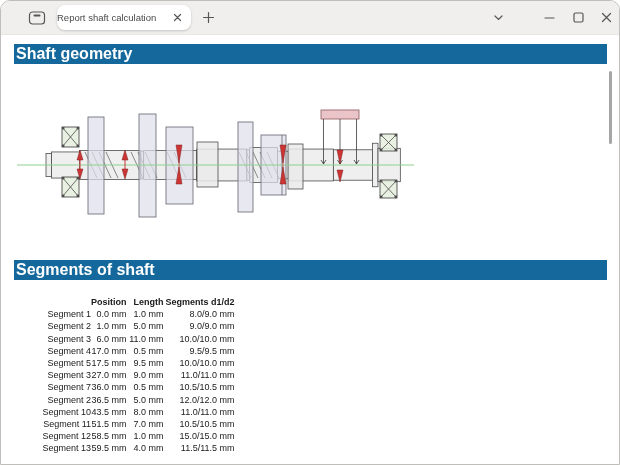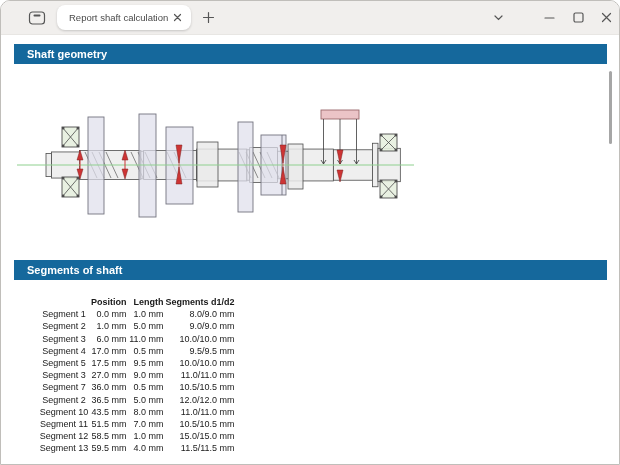--- a/index.html
+++ b/index.html
@@ -4,38 +4,38 @@
 <style>
   html,body{margin:0;padding:0;background:#fff;}
   body{width:620px;height:465px;overflow:hidden;font-family:"Liberation Sans",sans-serif;}
   .window{box-sizing:border-box;width:620px;height:465px;border:1px solid #c0beba;
           border-radius:10px 10px 0 0;overflow:hidden;position:relative;background:#fff;}
   
   .titlebar{height:33px;background:#f1efed;position:relative;border-bottom:1px solid #e8e6e3;}
   .tabstrip-btn{position:absolute;left:27px;top:9px;width:18px;height:16px;cursor:pointer;}
   .tab{position:absolute;left:56px;top:4px;width:134px;height:25px;background:#ffffff;
        border-radius:8px;box-shadow:0 1px 2.5px rgba(0,0,0,.18);display:flex;align-items:center;}
-  .tab-title{font-size:9.5px;color:#4a4a4a;padding-left:12px;flex:1;white-space:nowrap;overflow:hidden;}
+  .tab-title{font-size:9.5px;color:#4a4a4a;flex:1;white-space:nowrap;overflow:hidden;}
   .tab-close{margin-right:9px;display:flex;cursor:pointer;}
   .newtab-btn{position:absolute;left:201px;top:10px;display:flex;cursor:pointer;}
   .ctrl{position:absolute;top:10px;display:flex;cursor:pointer;}
   .ctrl-chevron{left:491px;}.ctrl-min{left:542px;}.ctrl-max{left:571px;}.ctrl-close{left:599px;}
   
   .content{position:relative;background:#fff;}
   .section-bar{margin-left:13px;width:593px;height:20px;background:#15689c;color:#ffffff;
-               font-weight:bold;font-size:11px;line-height:20px;padding-left:13px;box-sizing:border-box;}
+               font-weight:bold;font-size:16px;line-height:20px;padding-left:2px;box-sizing:border-box;}
   .bar-geometry{margin-top:9px;}
   .bar-segments{margin-top:36px;}
   .drawing-svg{display:block;margin-top:30px;width:620px;height:130px;}
   
   .seg-table{border-collapse:collapse;margin:16px 0 0 36px;}
   .seg-table th,.seg-table td{padding:0;font-size:9px;line-height:12.2px;height:12.2px;
         white-space:nowrap;color:#1a1a1a;font-weight:normal;}
   .seg-table th{font-weight:bold;}
-  .c-label{width:54px;text-align:center;margin-left:48px;}
+  .c-label{width:54px;text-align:right;margin-left:48px;}
   .c-pos{width:14px;text-align:right;}
   .c-len{width:37px;text-align:right;}
   .c-dia{width:71px;text-align:right;}
   
   .scroll-thumb{position:absolute;left:608px;top:70px;width:3px;height:73px;
                 background:#a6a6a6;border-radius:2px;cursor:pointer;}
   .glyph{stroke:#565656;fill:none;stroke-width:1.2;stroke-linecap:round;}
 </style>
 </head>
 <body>

